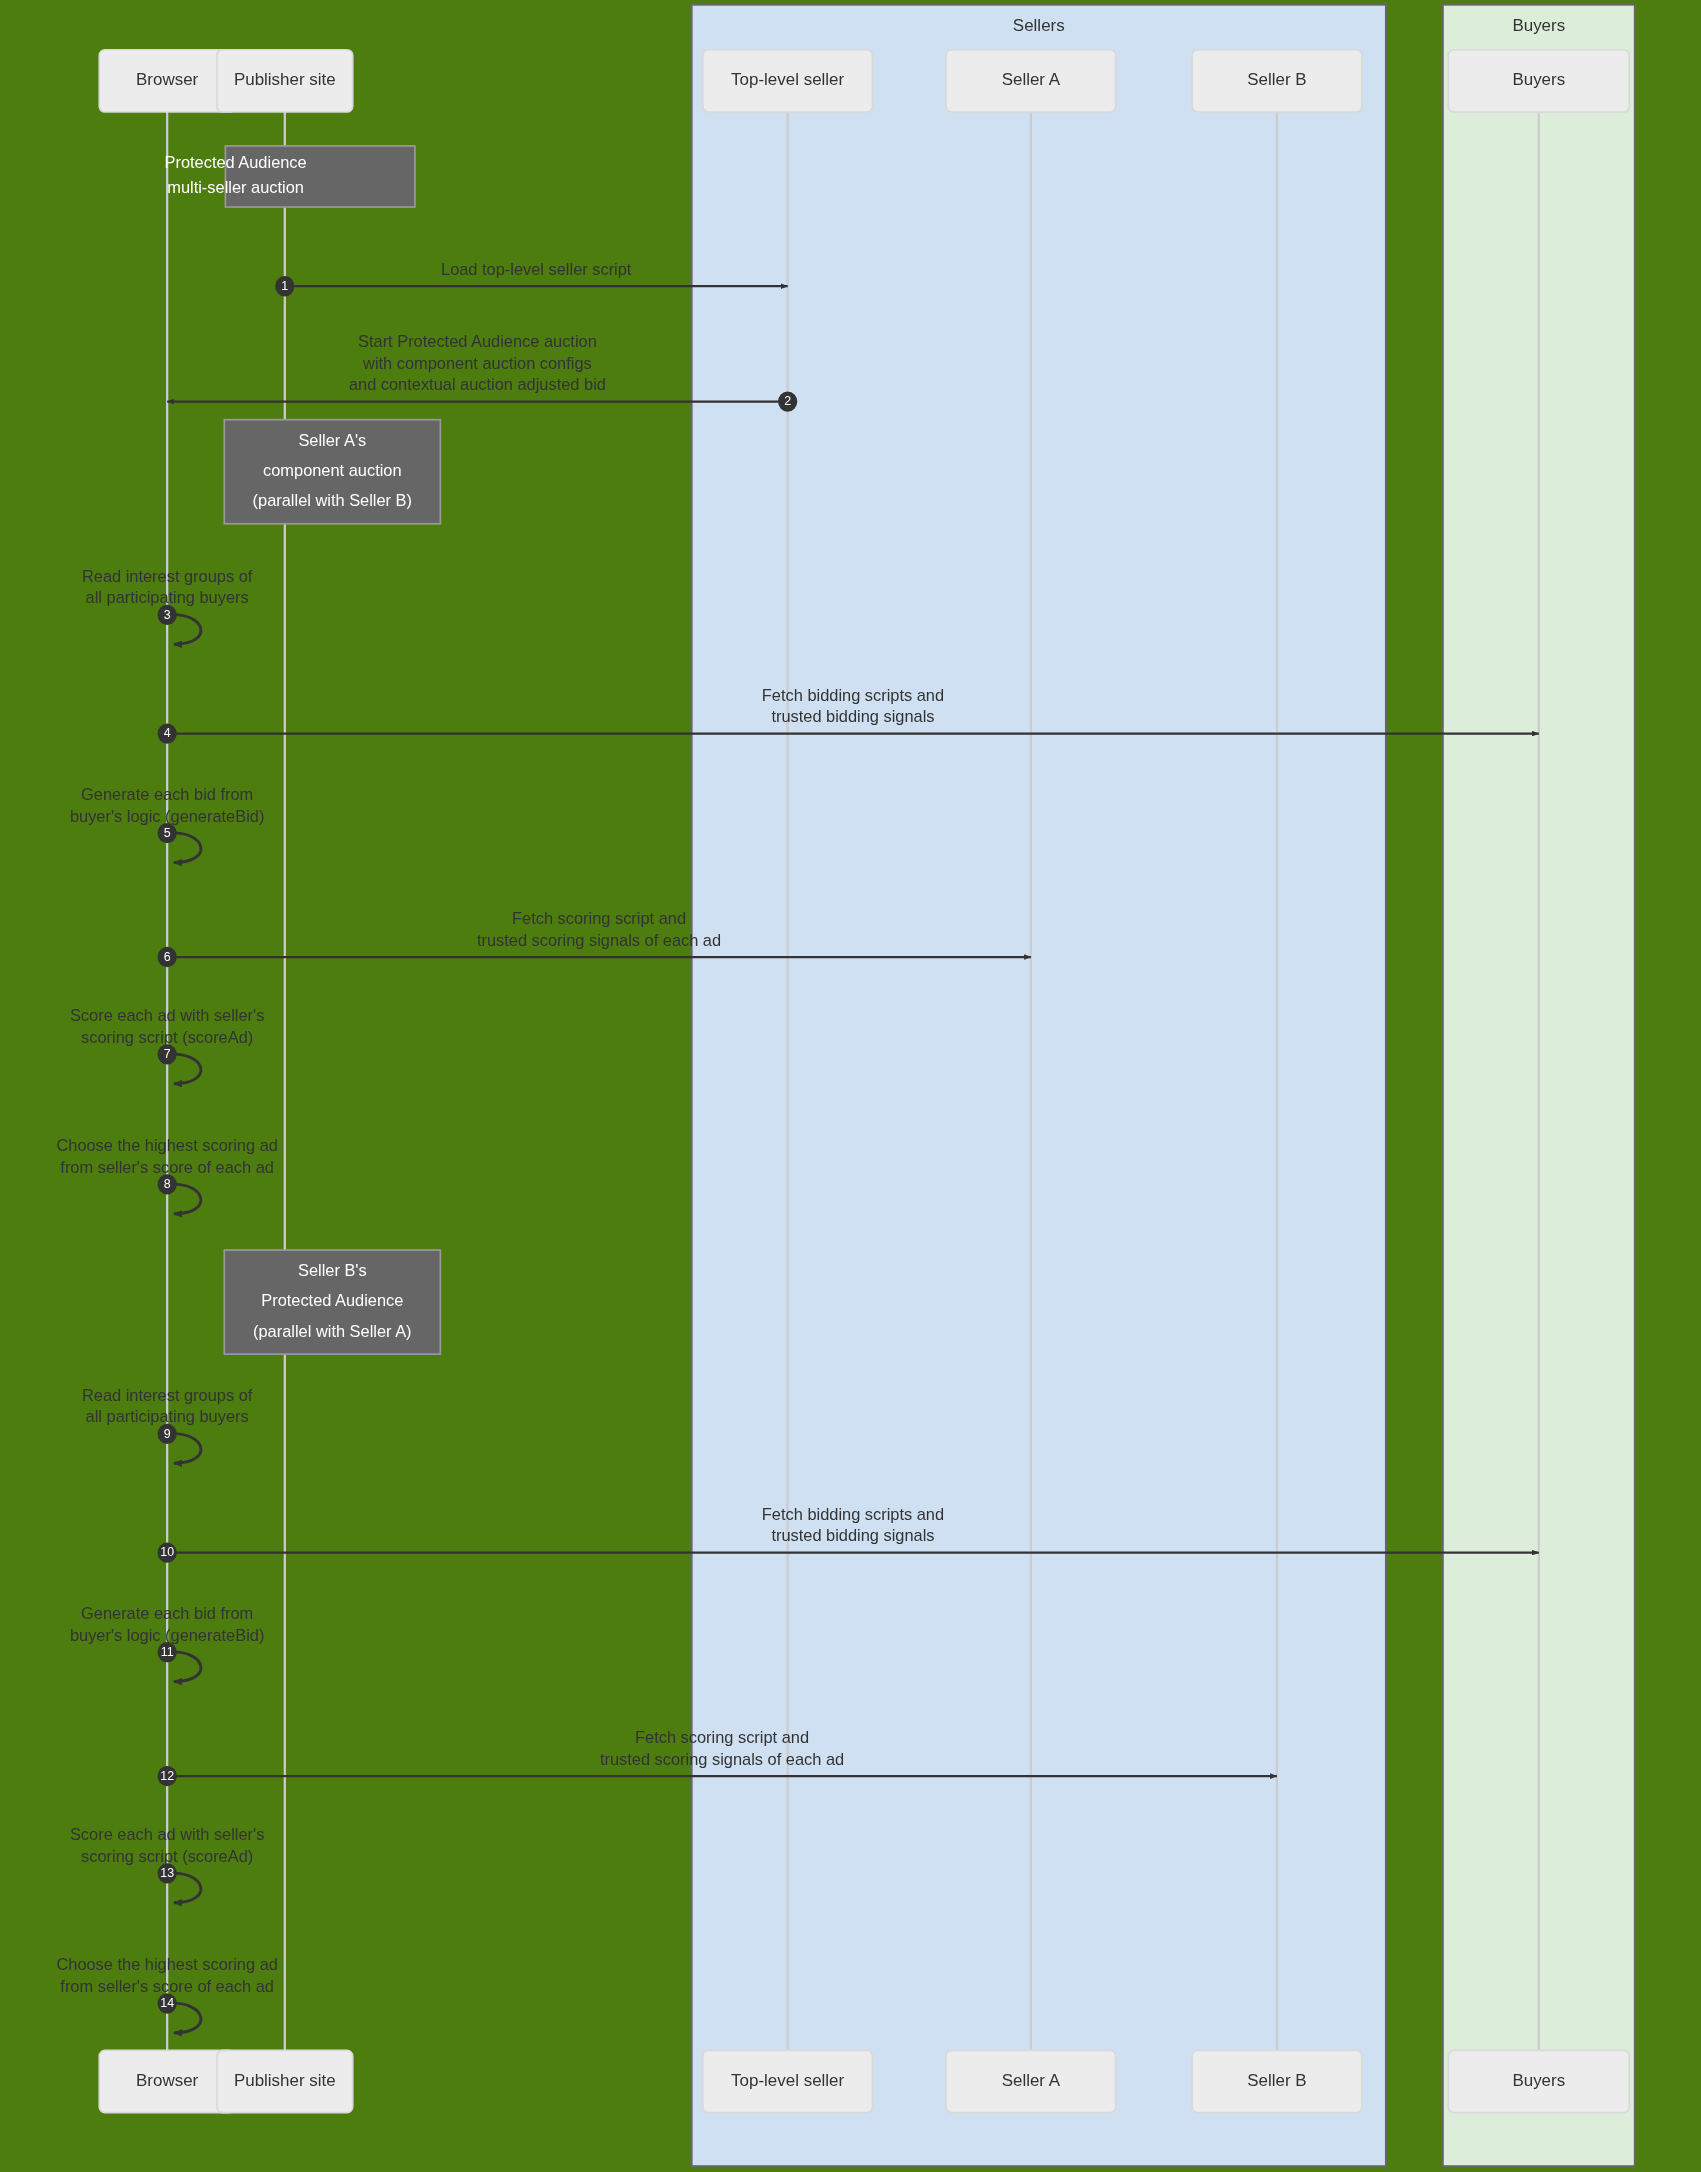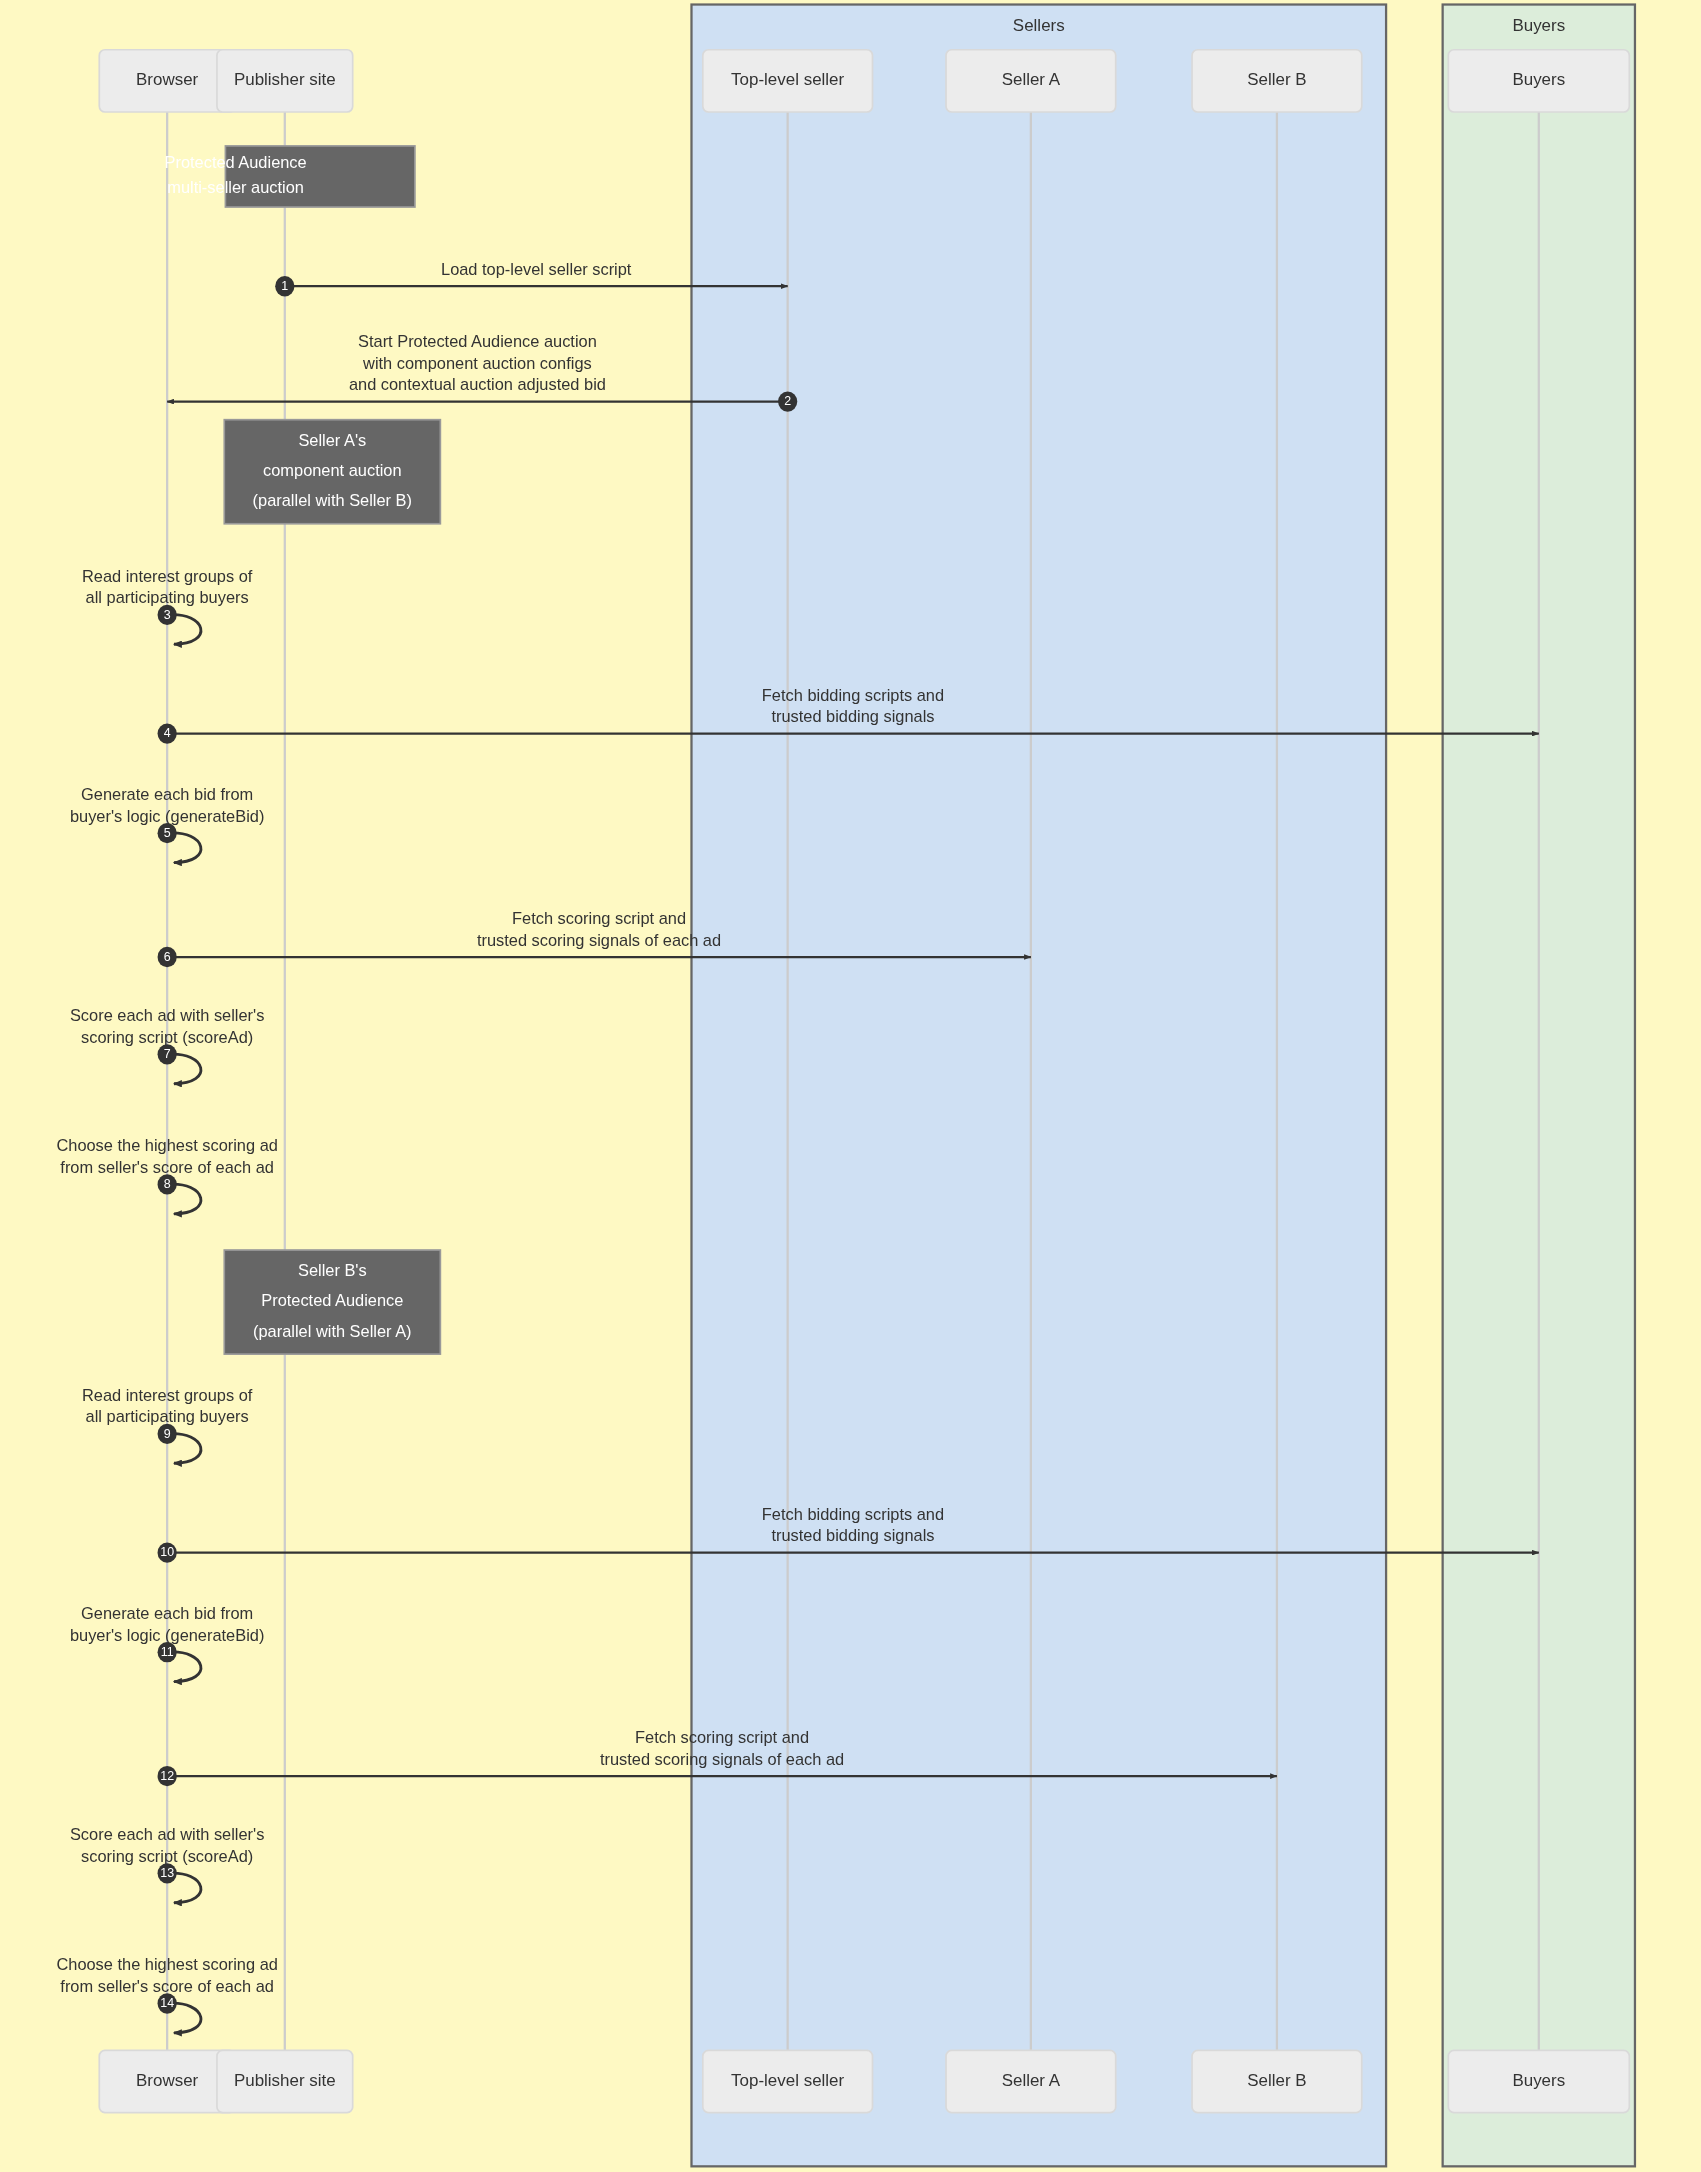--- a/index.html
+++ b/index.html
@@ -5,21 +5,21 @@
   * { box-sizing: border-box; }
   html, body {
     margin: 0; padding: 0;
     background: #ffffff;
     font-family: "Liberation Sans", sans-serif;
   }
   #stage {
     position: relative;
     width: 1702px;
     height: 2172px;
-    background: #fef9c3;
+    background: #4d7c0f;
     overflow: hidden;
   }
   svg#diagram { position: absolute; inset: 0; width: 1702px; height: 2172px; }
 
   .grp-rect { stroke: #666666; stroke-width: 4; }
   .grp-label {
     font-family: "Liberation Sans", sans-serif;
     font-size: 30px; fill: #333333;
     text-anchor: middle; dominant-baseline: middle;
   }

